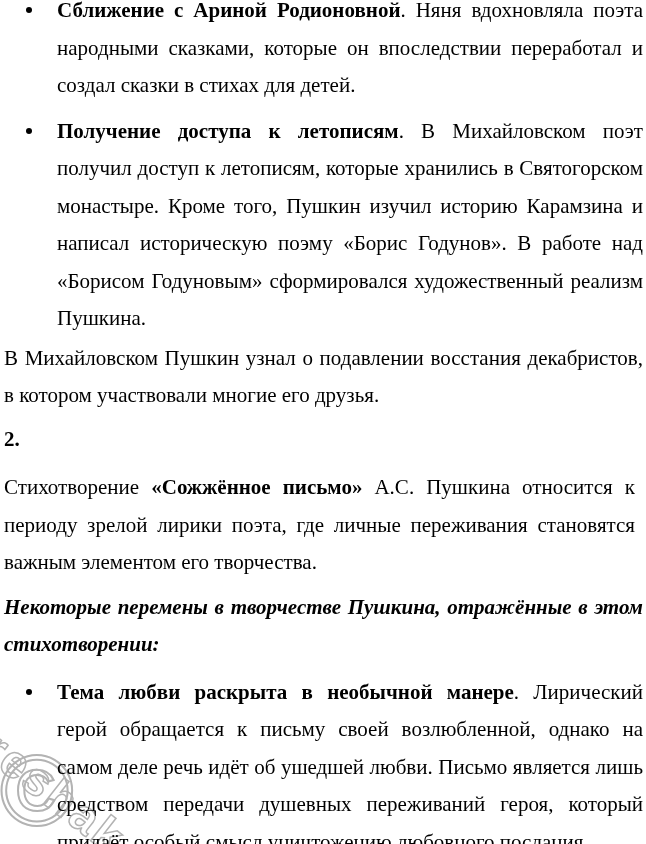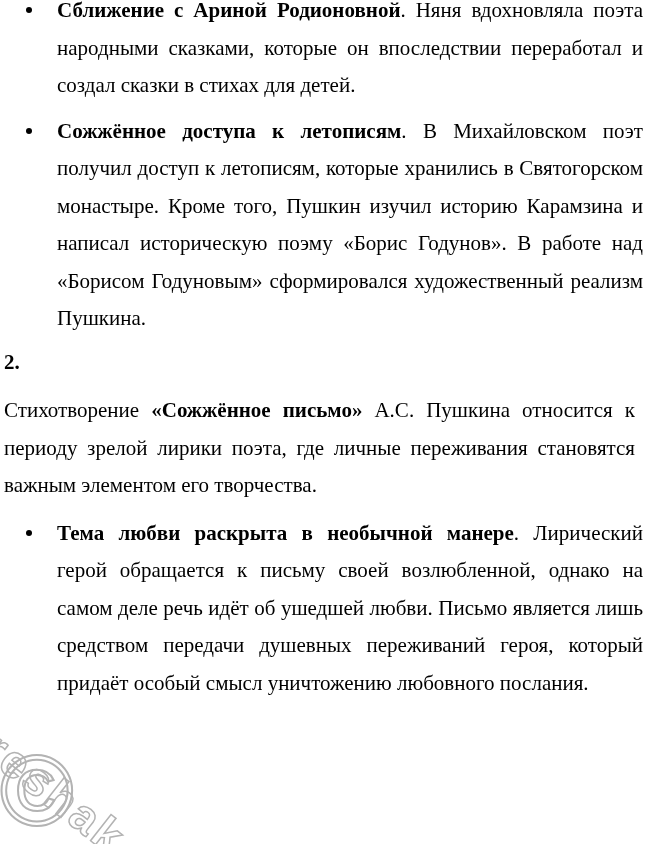--- a/index.html
+++ b/index.html
@@ -115,29 +115,31 @@
 
   <div class="content">
 
     <ul class="blist">
       <li class="bitem">
         <span class="bdot"></span>
         <span class="btext"><b class="lead-bold">Сближение с Ариной Родионовной</b><span>. Няня вдохновляла поэта народными сказками, которые он впоследствии переработал и создал сказки в стихах для детей.</span></span>
       </li>
       <li class="bitem">
         <span class="bdot"></span>
-        <span class="btext"><b class="lead-bold">Сожжённое доступа к летописям</b><span>. В Михайловском поэт получил доступ к летописям, которые хранились в Святогорском монастыре. Кроме того, Пушкин изучил историю Карамзина и написал историческую поэму «Борис Годунов». В работе над «Борисом Годуновым» сформировался художественный реализм Пушкина.</span></span>
+        <span class="btext"><b class="lead-bold">Получение доступа к летописям</b><span>. В Михайловском поэт получил доступ к летописям, которые хранились в Святогорском монастыре. Кроме того, Пушкин изучил историю Карамзина и написал историческую поэму «Борис Годунов». В работе над «Борисом Годуновым» сформировался художественный реализм Пушкина.</span></span>
       </li>
     </ul>
 
+    <p class="para">В Михайловском Пушкин узнал о подавлении восстания декабристов, в котором участвовали многие его друзья.</p>
 
     <p class="section-num">2.</p>
 
     <p class="para para-poem"><span>Стихотворение </span><b class="lead-bold">«Сожжённое письмо»</b><span> А.С. Пушкина относится к периоду зрелой лирики поэта, где личные переживания становятся важным элементом его творчества.</span></p>
 
+    <p class="italic-head">Некоторые перемены в творчестве Пушкина, отражённые в этом стихотворении:</p>
 
     <ul class="blist bottom">
       <li class="bitem">
         <span class="bdot"></span>
         <span class="btext"><b class="lead-bold-italic">Тема любви раскрыта в необычной манере</b><span>. Лирический герой обращается к письму своей возлюбленной, однако на самом деле речь идёт об ушедшей любви. Письмо является лишь средством передачи душевных переживаний героя, который придаёт особый смысл уничтожению любовного послания.</span></span>
       </li>
     </ul>
 
   </div>
 </div>

